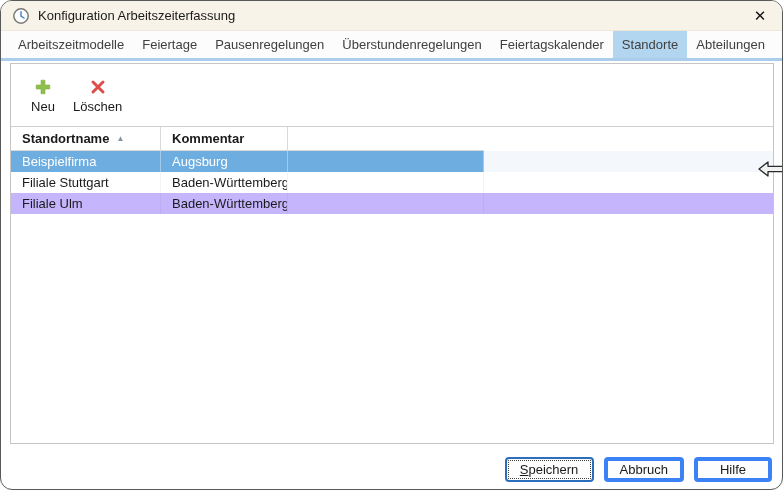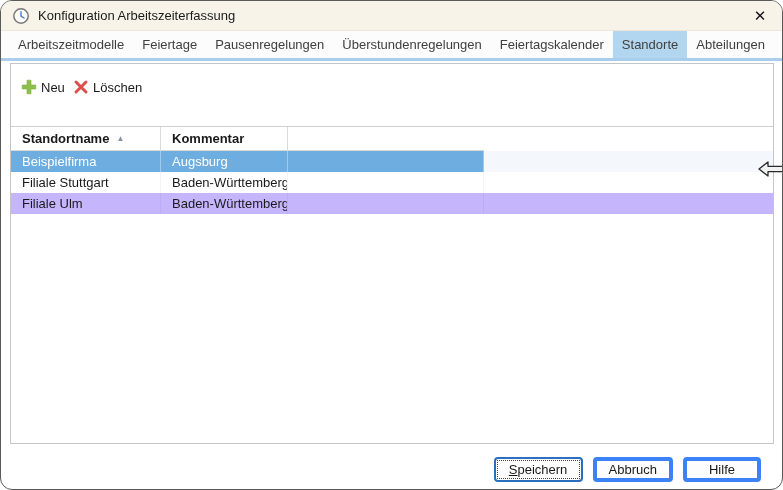--- a/index.html
+++ b/index.html
@@ -45,21 +45,21 @@
     position: absolute; left: 9px; top: 62px;
     width: 764px; height: 381px;
     border: 1px solid #c5c5c5; background: #fff;
   }
   
   .toolbar {
     height: 63px; border-bottom: 1px solid #cfcfcf;
     display: flex; align-items: flex-start; padding: 13px 0 0 6px;
   }
   .tool-btn {
-    display: flex; flex-direction: row; align-items: center;
+    display: flex; flex-direction: column; align-items: center;
     gap: 4px; padding: 2px 4px; min-width: 52px;
   }
   .tool-btn .tool-icon { width: 16px; height: 16px; }
   .tool-btn .tool-label { font-size: 13px; }
   
   .grid-row { display: grid; grid-template-columns: 150px 127px 196px 1fr; }
   .thead { height: 24px; font-weight: bold; }
   .th {
     display: flex; align-items: center; gap: 7px;
     padding-left: 11px; font-size: 13px;
@@ -73,21 +73,21 @@
     display: flex; align-items: center; padding-left: 11px;
     font-size: 13px; white-space: nowrap; overflow: hidden;
     border-right: 1px solid rgba(0,0,0,0.045);
   }
   .td.filler { border-right: none; padding-left: 0; }
   .tr.selected .td.c { background: #6dade0; color: #ffffff; border-right-color: rgba(255,255,255,0.35); }
   .tr.selected .td.filler { background: #f4f7fb; }
   .tr.striped .td { background: #c4b5fd; border-right-color: rgba(0,0,0,0.035); }
   
   .footer {
-    position: absolute; right: 21px; bottom: 7px;
+    position: absolute; right: 10px; bottom: 7px;
     display: flex; gap: 10px; align-items: center;
   }
   .btn {
     min-width: 78px; height: 25px; padding: 0 12px;
     border: 4px solid #3b82f6; border-radius: 4px;
     background: #fdfdfd; font-size: 13px; color: #1a1a1a;
     display: flex; align-items: center; justify-content: center;
     font-family: inherit;
   }
   .btn.focused {

